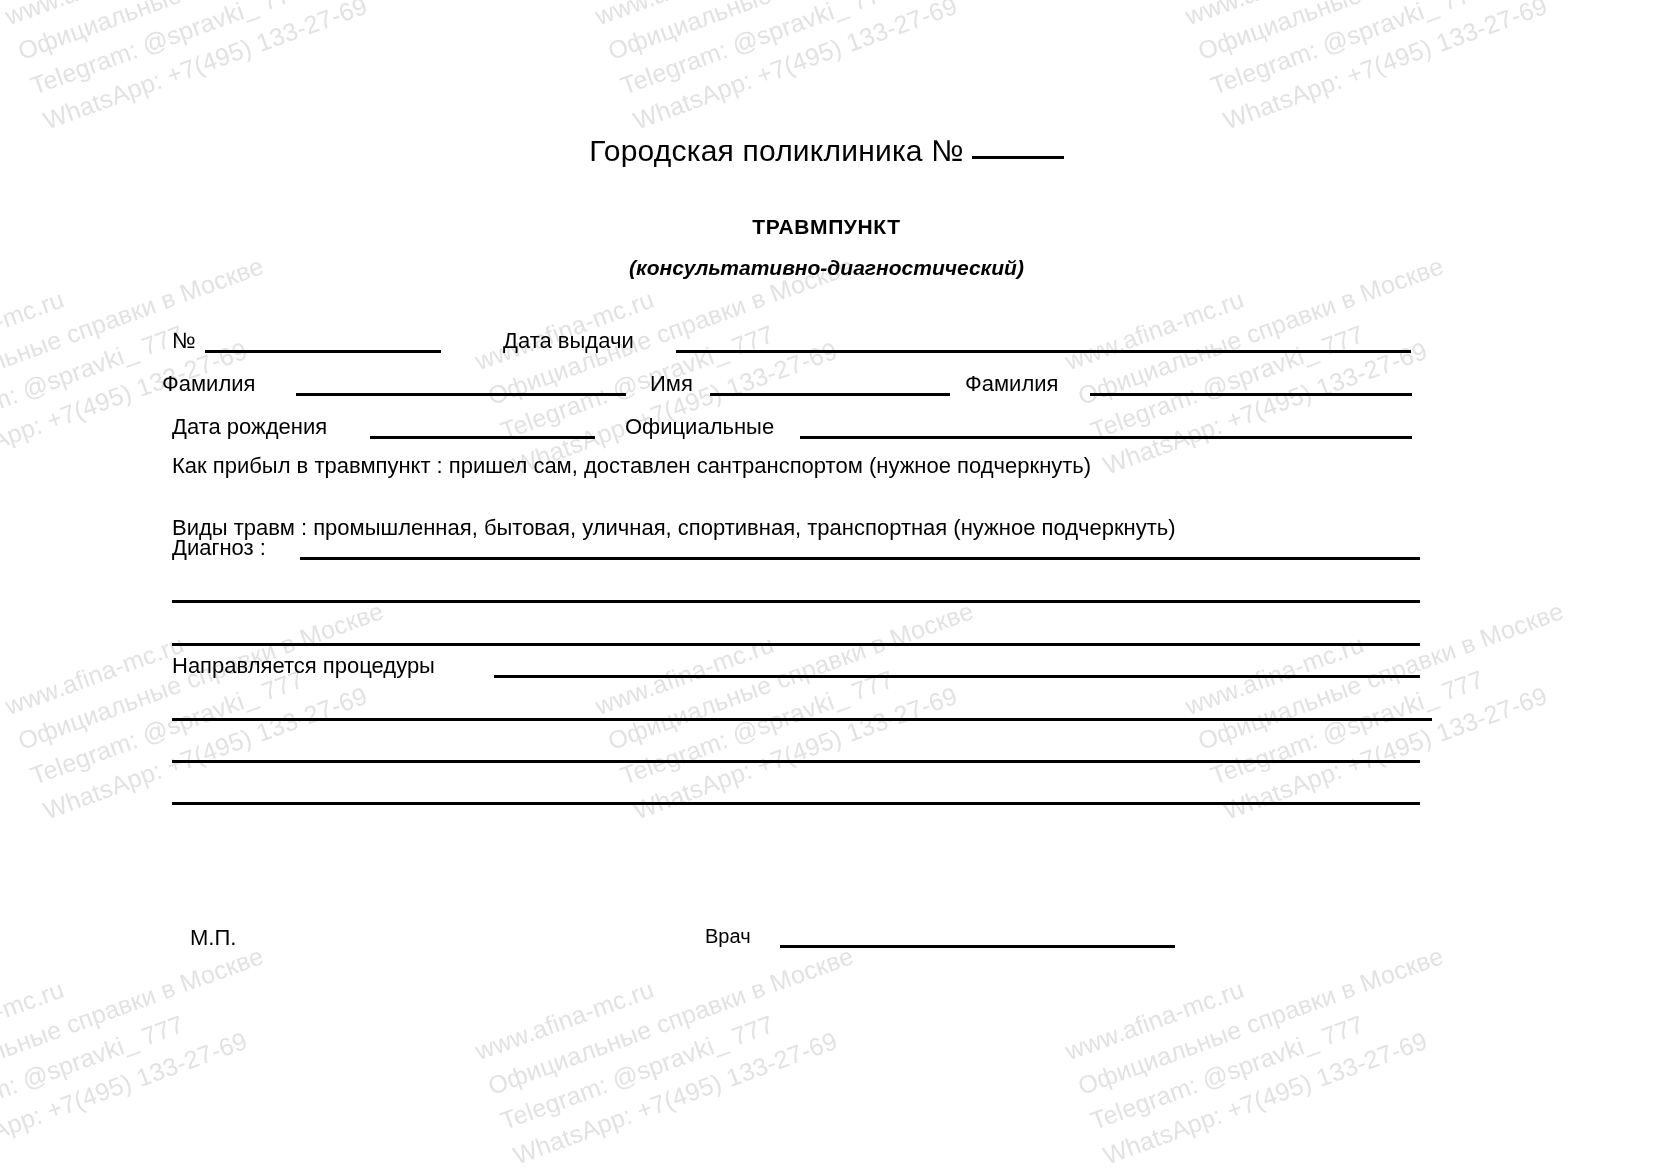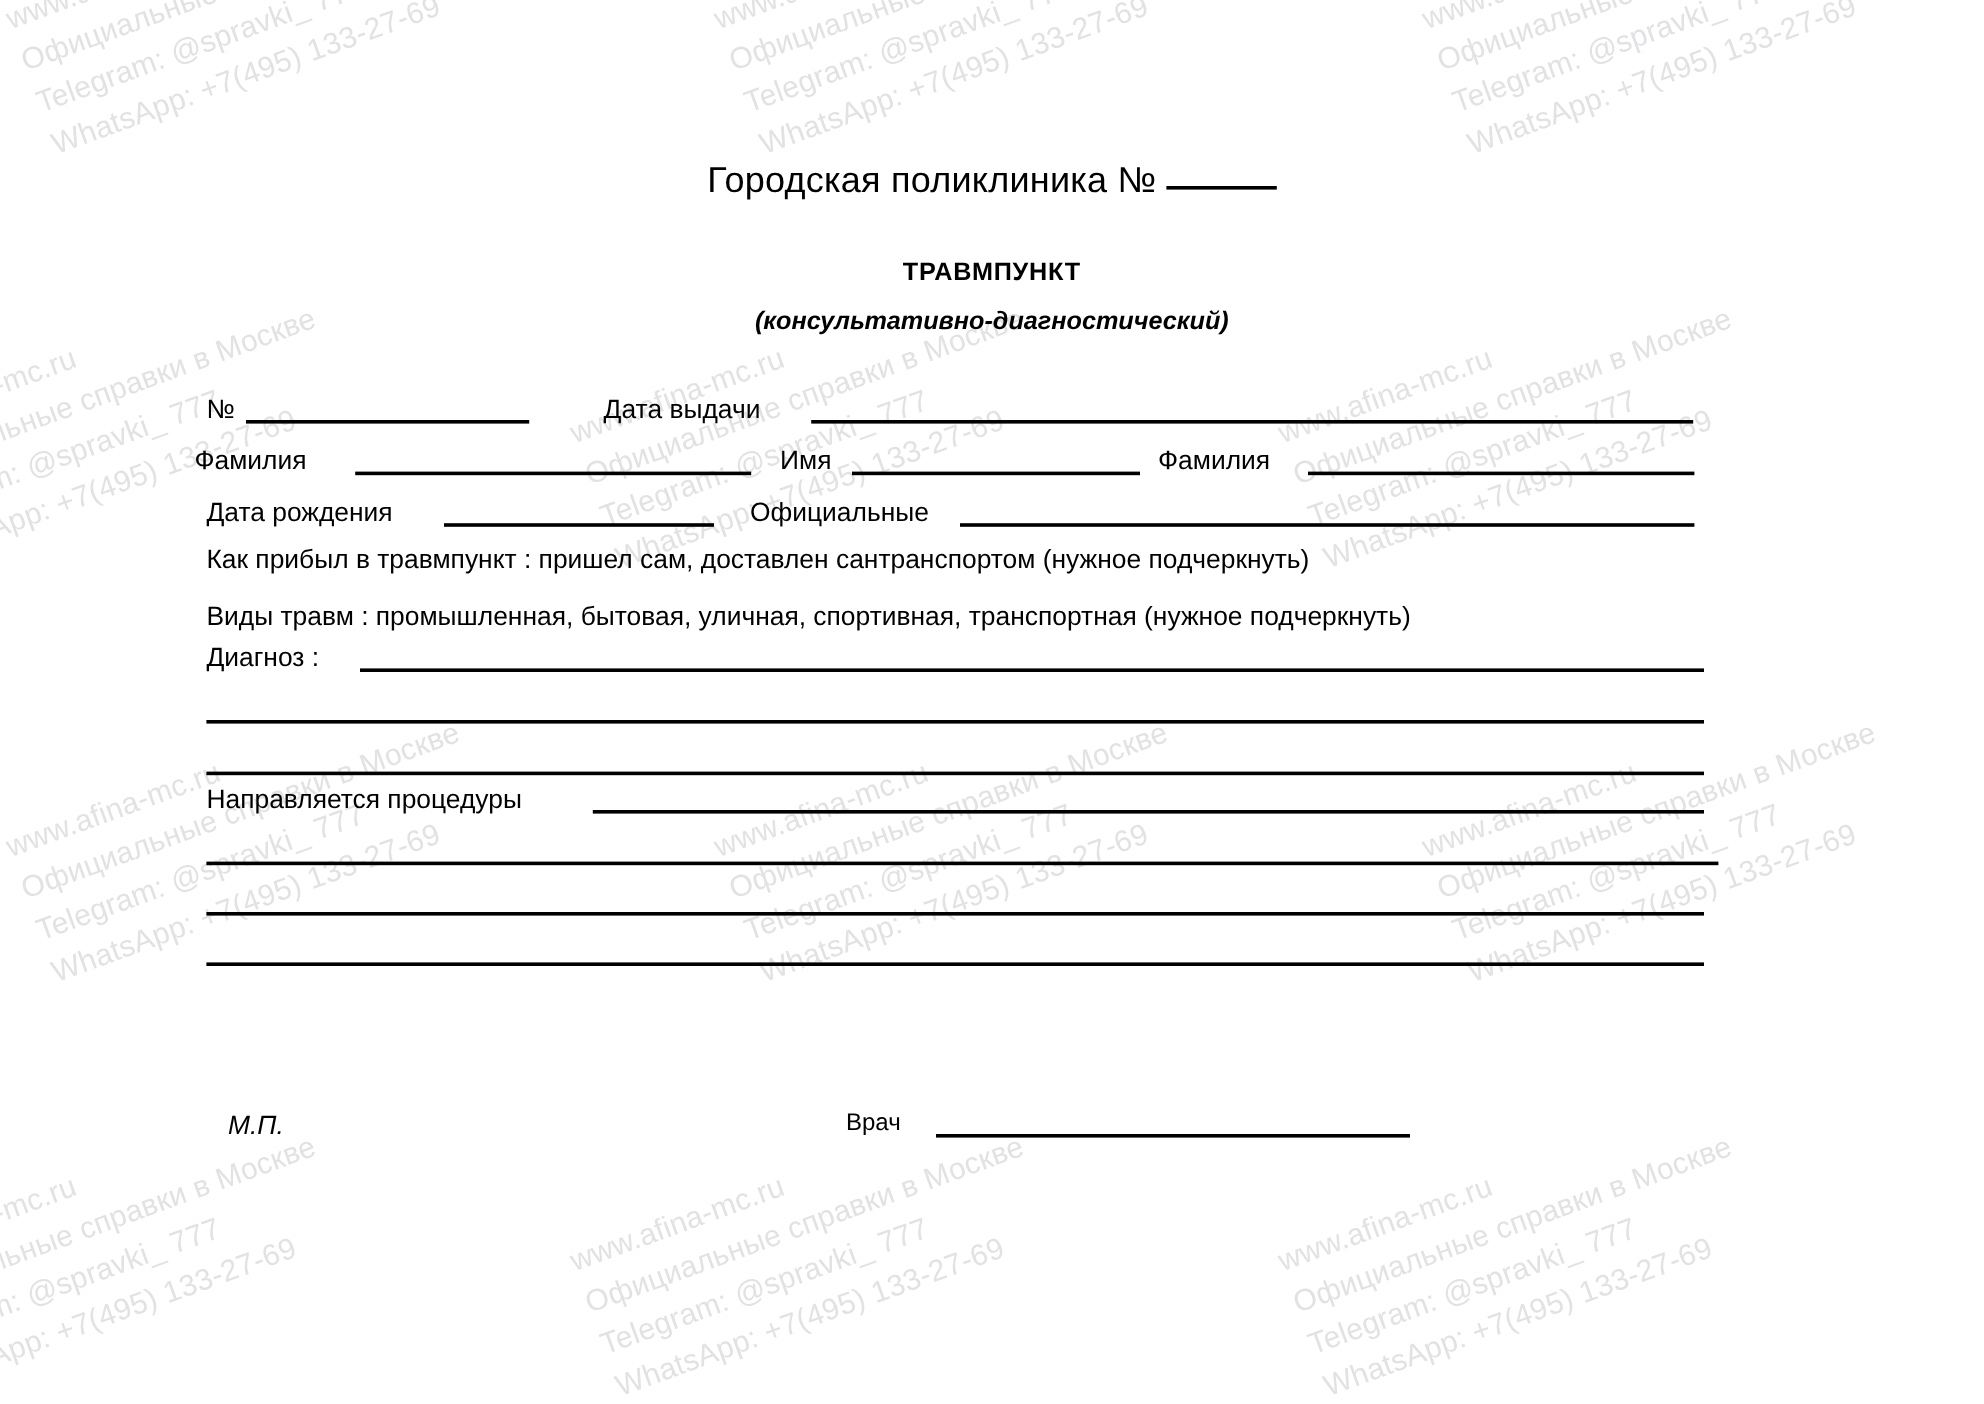--- a/index.html
+++ b/index.html
@@ -105,21 +105,20 @@
     position: absolute;
     font-size: 22px;
     white-space: nowrap;
     line-height: 1;
   }
 
   #mp {
     left: 190px;
     top: 925px;
     font-size: 22px;
-    font-style: italic;
   }
   #vrach-label {
     left: 705px;
     top: 925px;
     font-size: 20px;
   }
 </style>
 </head>
 <body>
 
@@ -230,21 +229,21 @@
     <div class="rule" style="left:1090px; top:393px; width:322px;"></div>
 
     <div class="abs row" style="left:172px; top:416px;">Дата рождения</div>
     <div class="rule" style="left:370px; top:436px; width:225px;"></div>
 
     <div class="abs row" style="left:625px; top:416px;">Официальные</div>
     <div class="rule" style="left:800px; top:436px; width:612px;"></div>
 
     <div class="para" style="left:172px; top:455px;text-align:right;">Как прибыл в травмпункт : пришел сам,  доставлен сантранспортом (нужное подчеркнуть)</div>
 
-    <div class="para" style="left:172px; top:503px;">Виды травм : промышленная, бытовая, уличная, спортивная, транспортная (нужное подчеркнуть)</div>
+    <div class="para" style="left:172px; top:517px;">Виды травм : промышленная, бытовая, уличная, спортивная, транспортная (нужное подчеркнуть)</div>
 
     <div class="abs row" style="left:172px; top:537px;">Диагноз :</div>
     <div class="rule" style="left:300px; top:557px; width:1120px;"></div>
     <div class="rule" style="left:172px; top:600px; width:1248px;"></div>
     <div class="rule" style="left:172px; top:643px; width:1248px;"></div>
 
     <div class="abs row" style="left:172px; top:655px;">Направляется процедуры</div>
     <div class="rule" style="left:494px; top:675px; width:926px;"></div>
     <div class="rule" style="left:172px; top:718px; width:1260px;"></div>
     <div class="rule" style="left:172px; top:760px; width:1248px;"></div>

